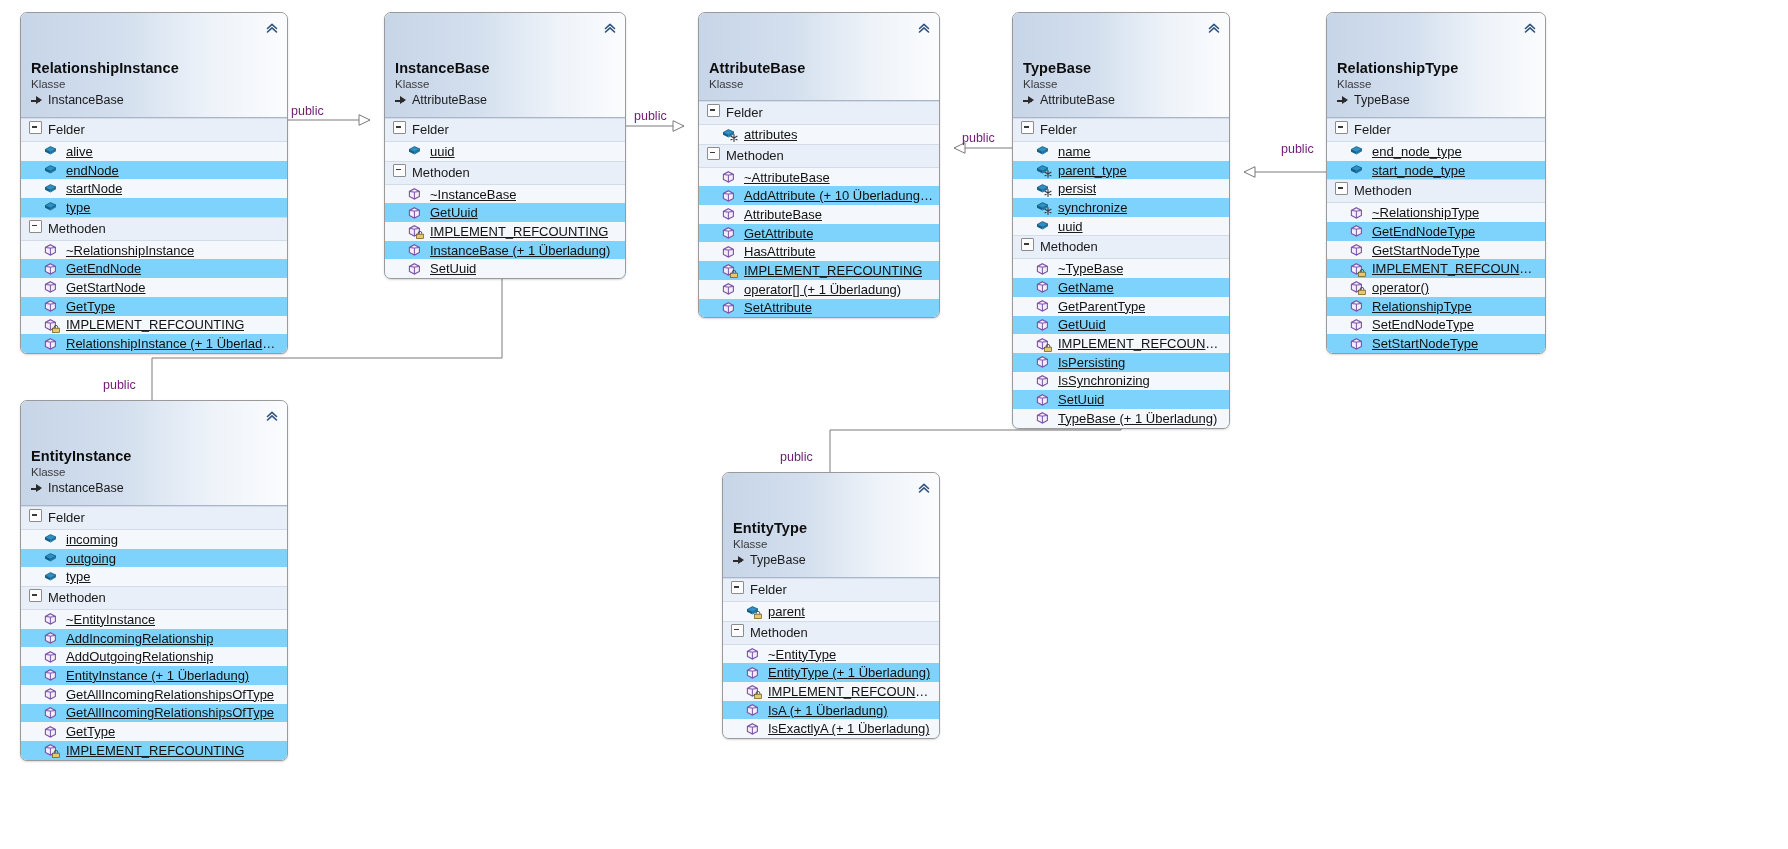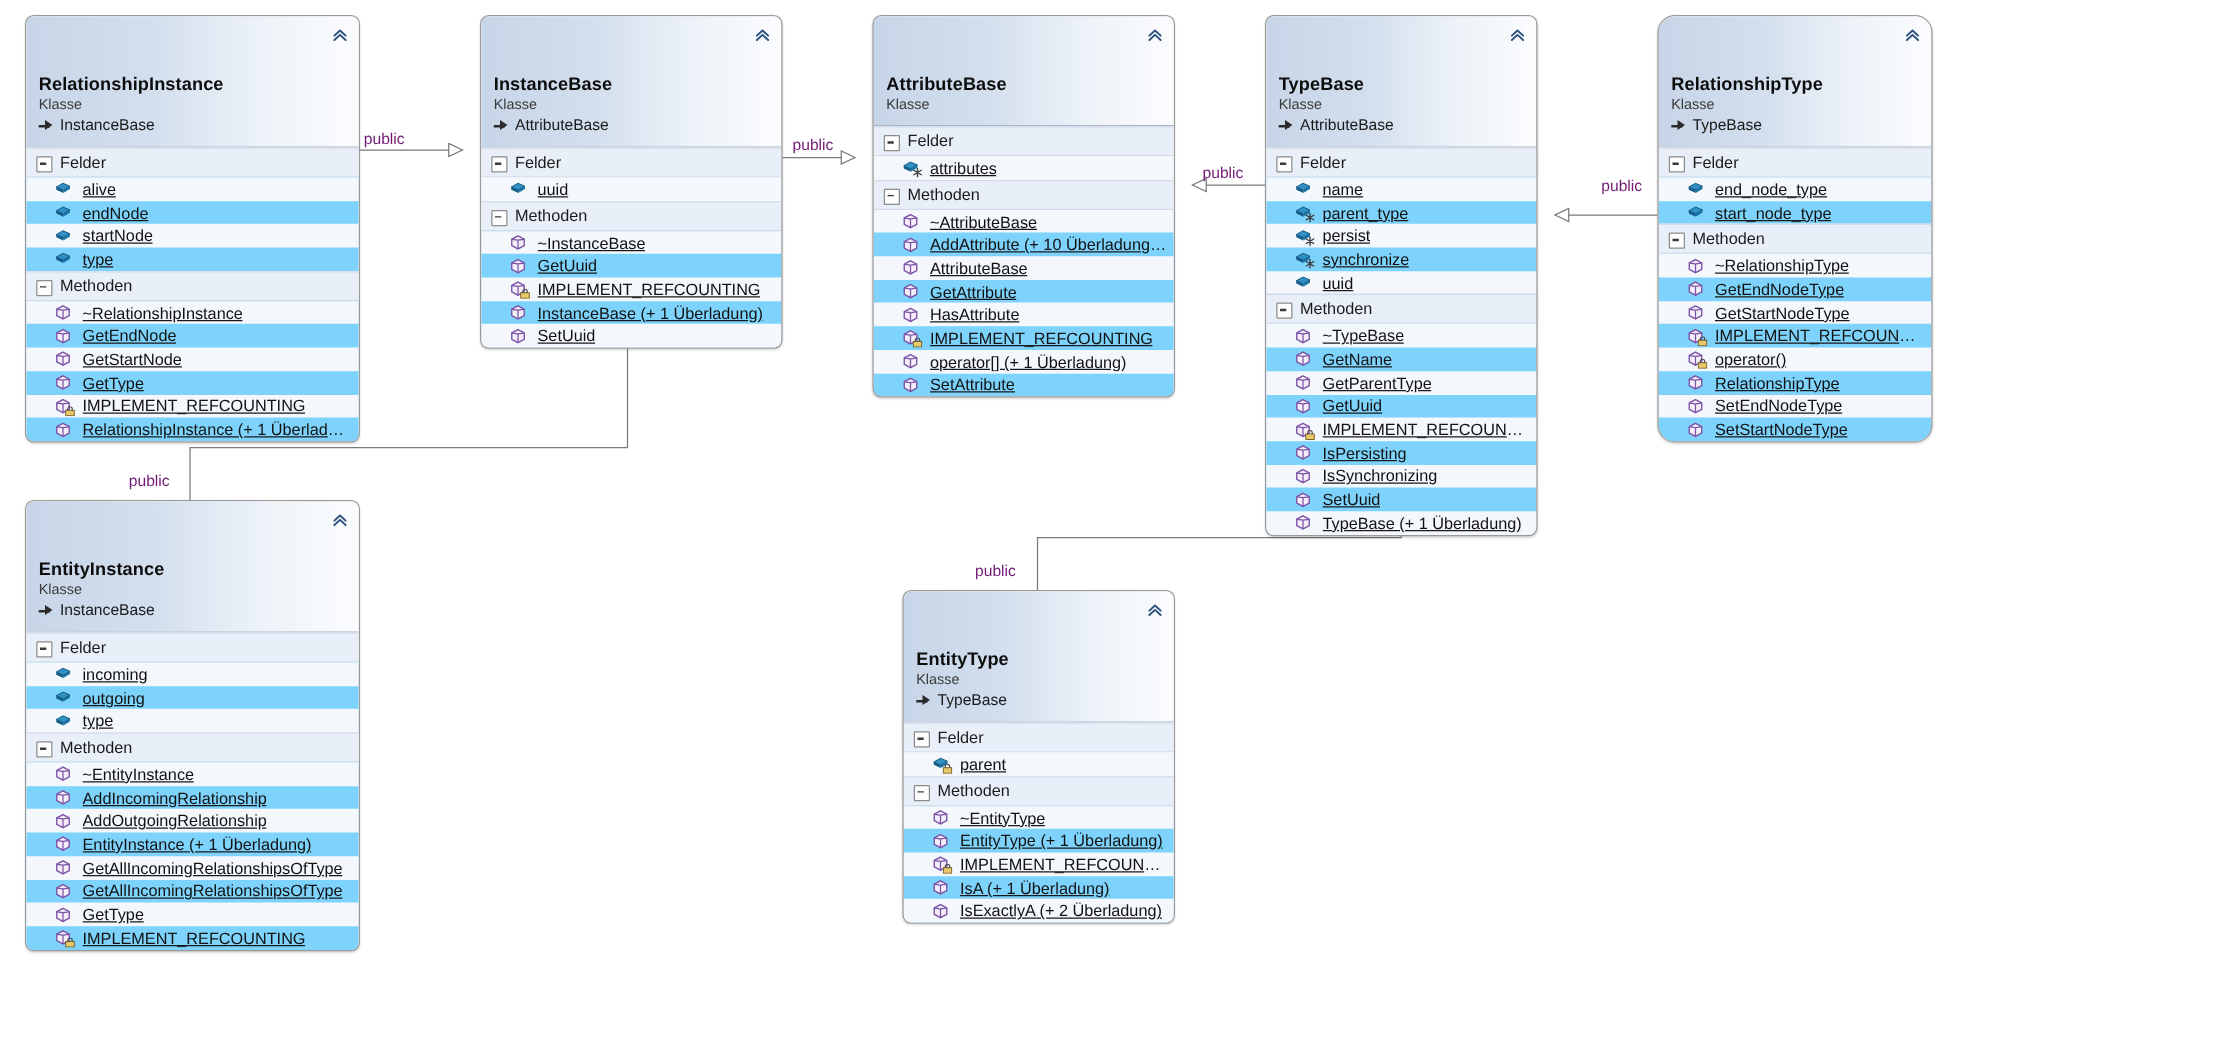--- a/index.html
+++ b/index.html
@@ -53,21 +53,21 @@
     color:#3f5d80;font-size:13px;line-height:13px;text-align:center;font-weight:bold;
   }
   .collapse-chevron svg{display:block;}
 
   
   .uml-section{
     background:#e9eff8;
     border-top:1px solid #d4dcea;
     border-bottom:1px solid #d4dcea;
     padding:2px 6px 3px 8px;
-    display:flex;align-items:flex-end;gap:6px;
+    display:flex;align-items:flex-start;gap:6px;
     font-size:13px;color:#1a1a1a;
     line-height:17px;
   }
   .sec-toggle{
     width:11px;height:11px;flex:0 0 11px;
     border:1px solid #8c8c8c;background:#fdfdfd;
     position:relative;border-radius:1px;cursor:pointer;
   }
   .sec-toggle::after{
     content:"";position:absolute;left:2px;top:4px;width:5px;height:1.5px;background:#3a3a3a;
@@ -718,21 +718,21 @@
                 <path d="M7.4,1.7 L12.4,4.4 L12.4,9.4 L7.4,12.1 L2.4,9.4 L2.4,4.4 Z" fill="#f3eef8" stroke="#7b52a8" stroke-width="1.1"></path>
                 <path d="M7.4,5.1 L7.4,12.1" stroke="#7b52a8" stroke-width="1"></path>
                 <path d="M7.4,5.1 L2.5,4.5" stroke="#7b52a8" stroke-width="1"></path>
                 <path d="M7.4,5.1 L12.3,4.5" stroke="#7b52a8" stroke-width="1"></path>
               </svg>
             </span>
             <span class="mlabel">TypeBase (+ 1 Überladung)</span>
           </div>
         </div>
       </div>
-      <div class="uml-class" style="left:1326px;top:12px;width:220px;border-radius:14px;">
+      <div class="uml-class" style="left:1326px;top:12px;width:220px;">
         <div class="uml-header">
           <div class="uml-title">RelationshipType</div>
           <div class="uml-kind">Klasse</div>
           <div class="uml-base">
             <span class="arrow-glyph"></span>
             <span>TypeBase</span>
           </div>
           <div class="collapse-chevron">
             <svg width="14" height="14" viewBox="0 0 14 14" xmlns="http://www.w3.org/2000/svg">
               <path d="M2.5,7.5 L7,3.4 L11.5,7.5" fill="none" stroke="#2f537c" stroke-width="1.6" stroke-linecap="round" stroke-linejoin="round"></path>
@@ -1125,18 +1125,18 @@
           </div>
           <div class="uml-row alt">
             <span class="ico ico-method">
               <svg width="15" height="14" viewBox="0 0 15 14" xmlns="http://www.w3.org/2000/svg">
                 <path d="M7.4,1.7 L12.4,4.4 L12.4,9.4 L7.4,12.1 L2.4,9.4 L2.4,4.4 Z" fill="#f3eef8" stroke="#7b52a8" stroke-width="1.1"></path>
                 <path d="M7.4,5.1 L7.4,12.1" stroke="#7b52a8" stroke-width="1"></path>
                 <path d="M7.4,5.1 L2.5,4.5" stroke="#7b52a8" stroke-width="1"></path>
                 <path d="M7.4,5.1 L12.3,4.5" stroke="#7b52a8" stroke-width="1"></path>
               </svg>
             </span>
-            <span class="mlabel">IsExactlyA (+ 2 Überladung)</span>
+            <span class="mlabel">IsExactlyA (+ 1 Überladung)</span>
           </div>
         </div>
       </div>
     </div>
 </div>
 
 </body></html>

